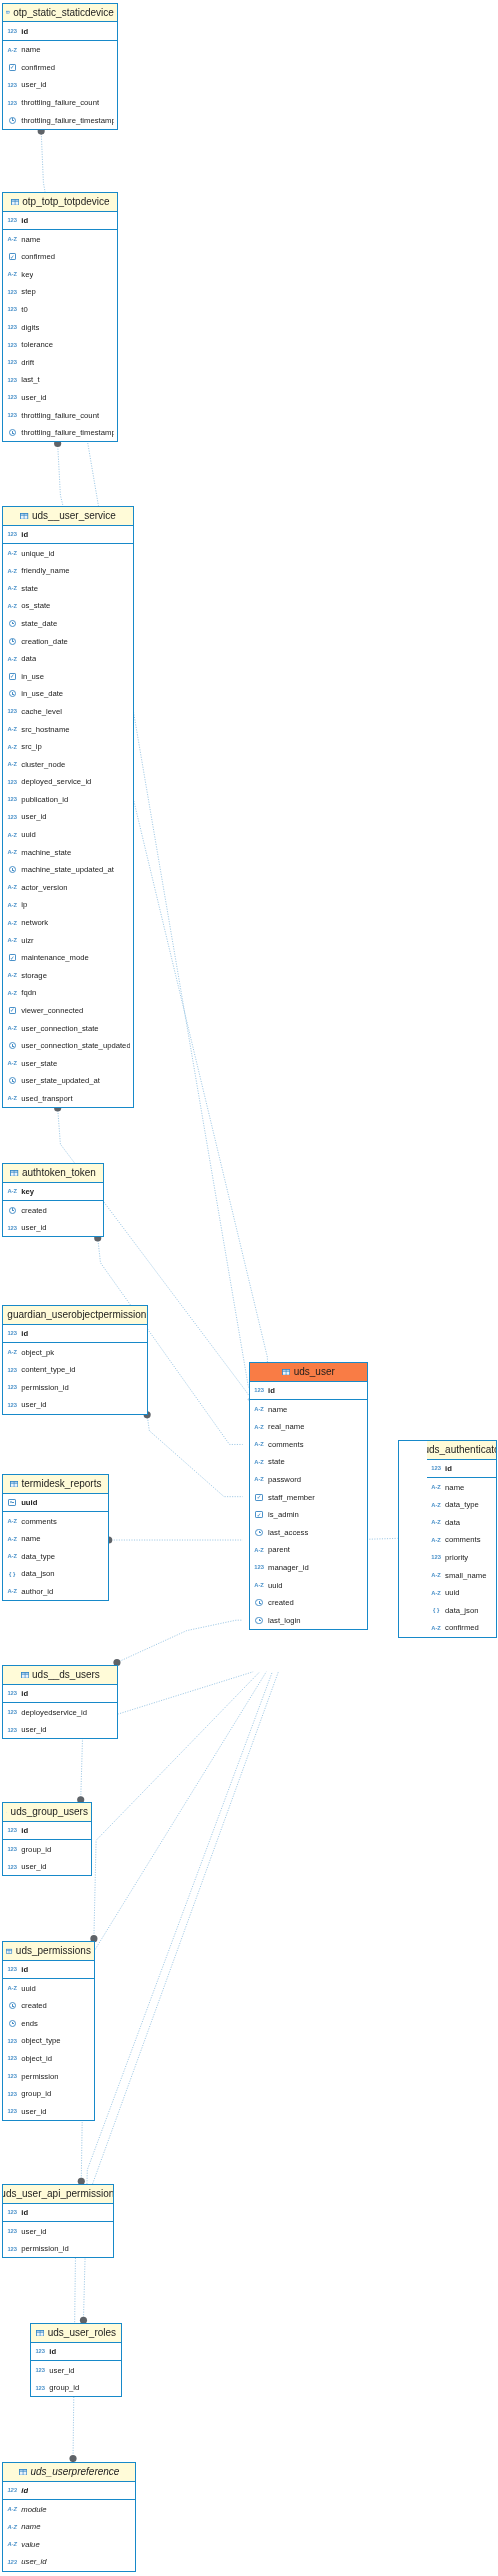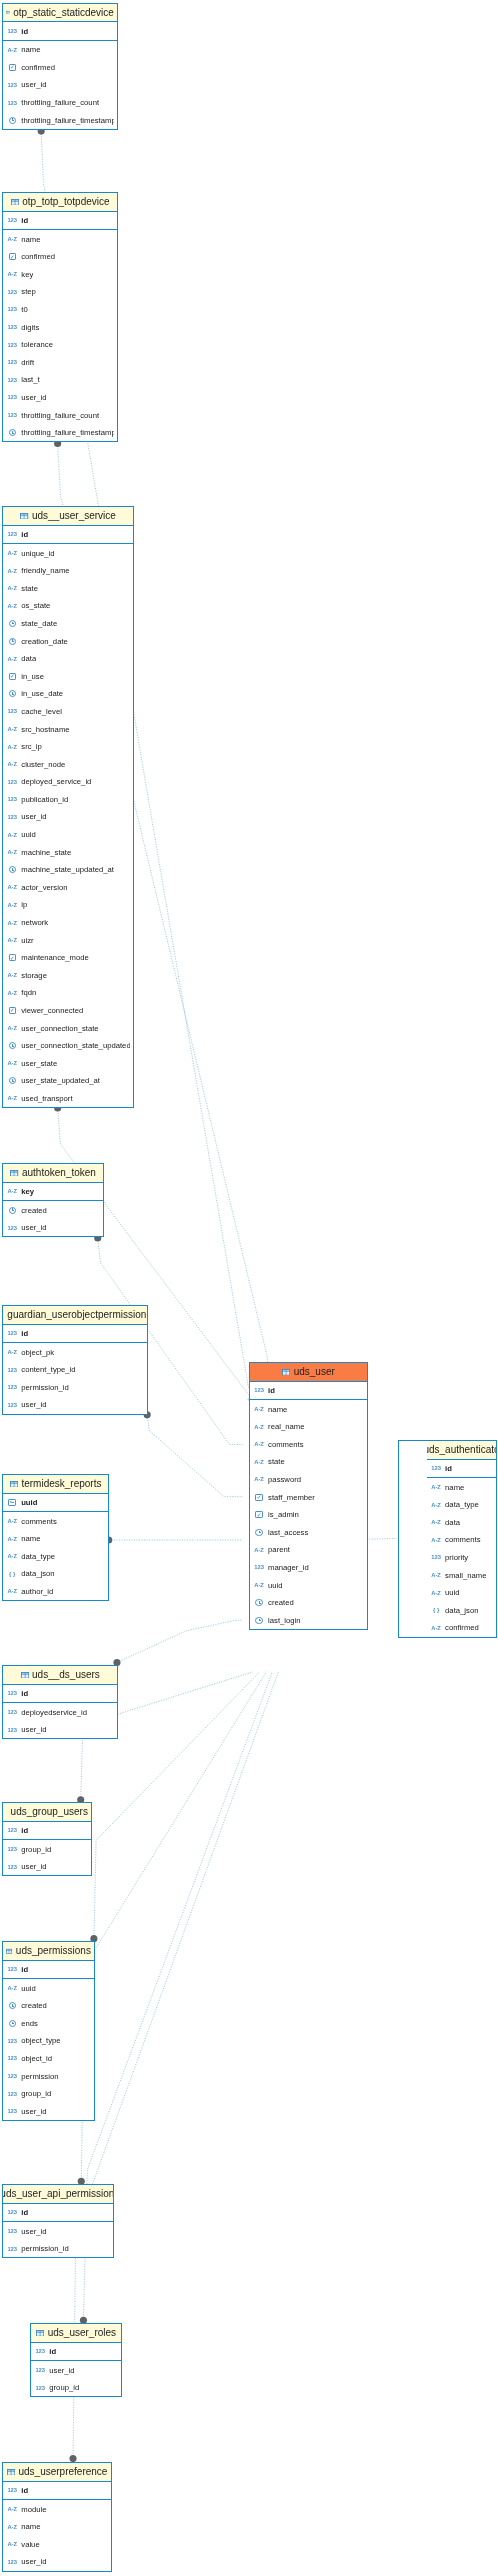--- a/index.html
+++ b/index.html
@@ -584,21 +584,21 @@
         <div class="row">
           <span class="ic num">123</span>
           <span class="lbl">user_id</span>
         </div>
         <div class="row">
           <span class="ic num">123</span>
           <span class="lbl">group_id</span>
         </div>
       </div>
     </div>
-    <div class="tbl" style="left: 2.2px; top: 2462px; width: 110px;">
+    <div class="tbl" style="left: 2.2px; top: 2462px; width: 134px; font-style: italic;">
       <div class="hd">
         <svg width="8.2" height="6.6" viewBox="0 0 15 12">
           <rect x="0.75" y="0.75" width="13.5" height="10.5" fill="#eaf3fb" stroke="none"></rect>
           <rect x="0.75" y="0.75" width="13.5" height="3.3" fill="#b9d8ef" stroke="none"></rect>
           <line x1="7.5" y1="0.75" x2="7.5" y2="11.25" stroke="#2e82c4" stroke-width="1.2"></line>
           <line x1="0.75" y1="4.2" x2="14.25" y2="4.2" stroke="#2e82c4" stroke-width="1.2"></line>
           <rect x="0.75" y="0.75" width="13.5" height="10.5" fill="none" stroke="#2e82c4" stroke-width="1.5"></rect>
         </svg>
         <span>uds_userpreference</span>
       </div>

